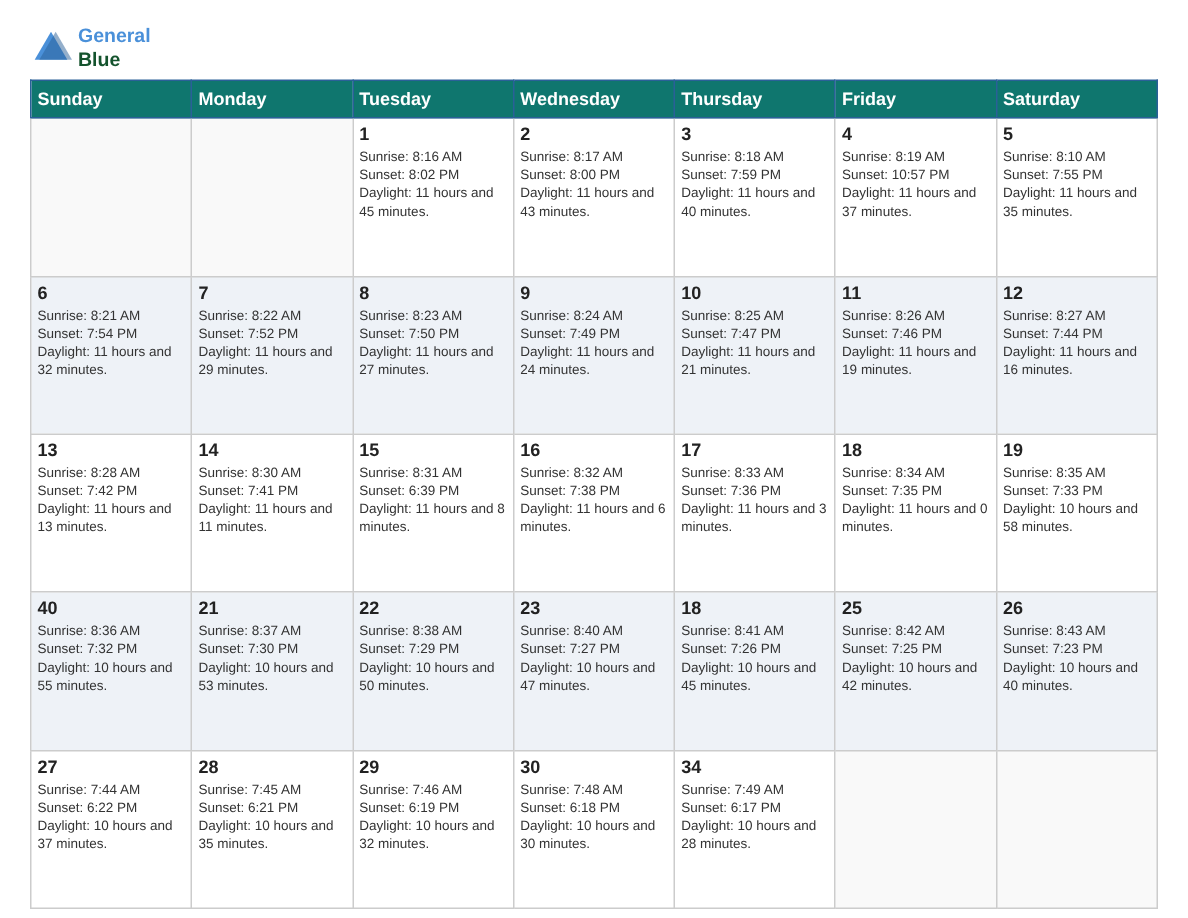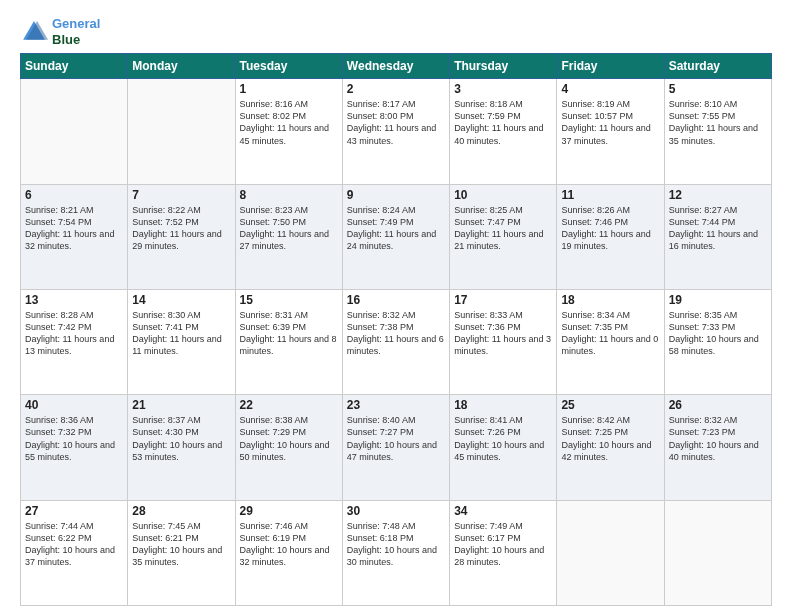--- a/index.html
+++ b/index.html
@@ -264,21 +264,21 @@
         <tr>
           <td>
             <span class="day-number">40</span>
             <div class="day-info">Sunrise: 8:36 AM
 Sunset: 7:32 PM
 Daylight: 10 hours and 55 minutes.</div>
           </td>
           <td>
             <span class="day-number">21</span>
             <div class="day-info">Sunrise: 8:37 AM
-Sunset: 4:30 PM
+Sunset: 7:30 PM
 Daylight: 10 hours and 53 minutes.</div>
           </td>
           <td>
             <span class="day-number">22</span>
             <div class="day-info">Sunrise: 8:38 AM
 Sunset: 7:29 PM
 Daylight: 10 hours and 50 minutes.</div>
           </td>
           <td>
             <span class="day-number">23</span>
@@ -293,21 +293,21 @@
 Daylight: 10 hours and 45 minutes.</div>
           </td>
           <td>
             <span class="day-number">25</span>
             <div class="day-info">Sunrise: 8:42 AM
 Sunset: 7:25 PM
 Daylight: 10 hours and 42 minutes.</div>
           </td>
           <td>
             <span class="day-number">26</span>
-            <div class="day-info">Sunrise: 8:32 AM
+            <div class="day-info">Sunrise: 8:43 AM
 Sunset: 7:23 PM
 Daylight: 10 hours and 40 minutes.</div>
           </td>
         </tr>
         <tr>
           <td>
             <span class="day-number">27</span>
             <div class="day-info">Sunrise: 7:44 AM
 Sunset: 6:22 PM
 Daylight: 10 hours and 37 minutes.</div>

